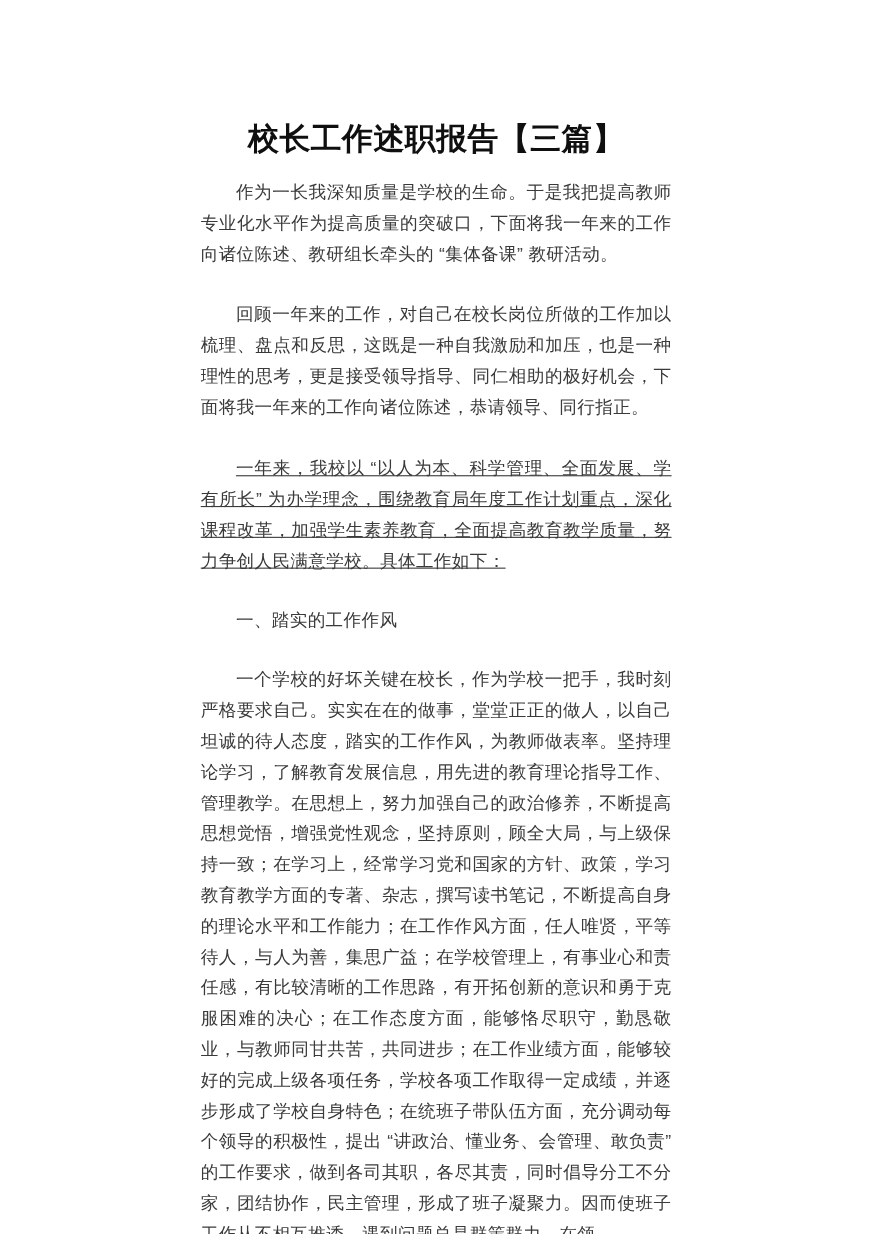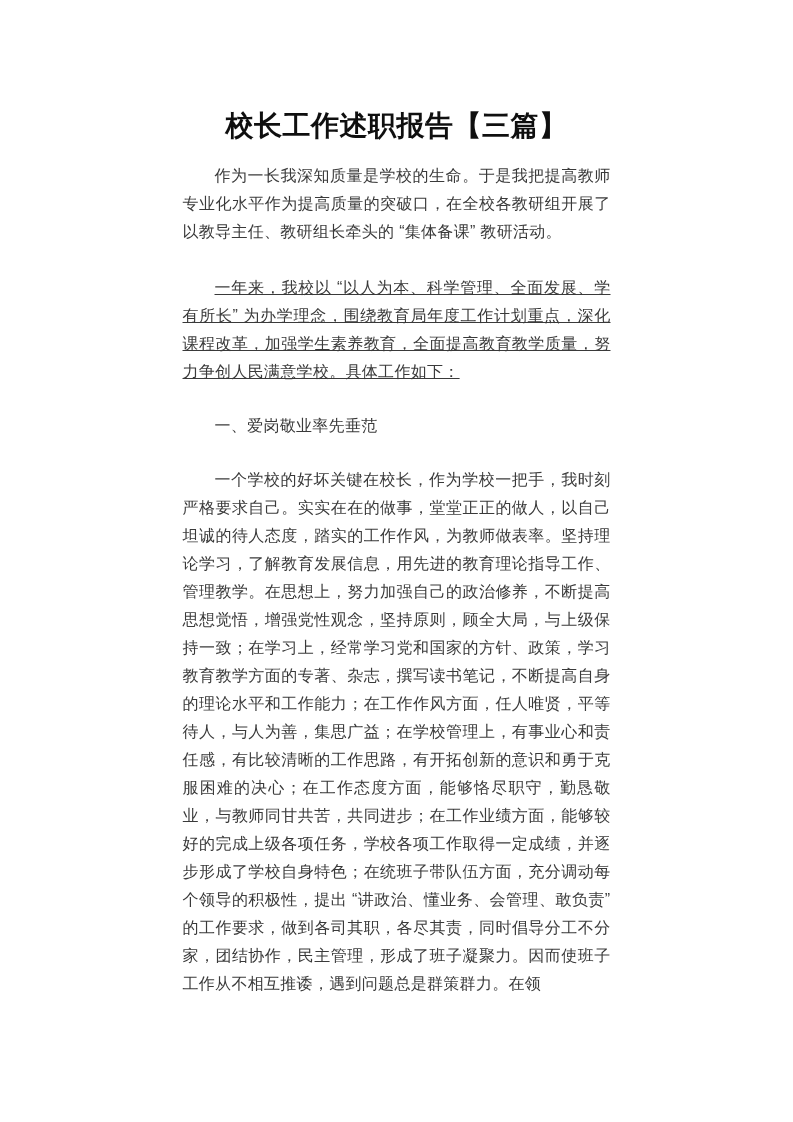--- a/index.html
+++ b/index.html
@@ -43,22 +43,23 @@
   .mt-27 { margin-top: 27px; }
   .mt-28 { margin-top: 28px; text-decoration: underline; }
   .mt-49 { margin-top: 49px; }
 </style>
 </head>
 <body>
 
 <div class="page">
   <h1 class="doc-title">校长工作述职报告【三篇】</h1>
 
-  <p class="block mt-15">作为一长我深知质量是学校的生命。于是我把提高教师专业化水平作为提高质量的突破口，在全校各教研组开展了以教导主任、教研组长牵头的 “集体备课” 教研活动。</p>
+  <p class="block mt-15">作为一长我深知质量是学校的生命。于是我把提高教师专业化水平作为提高质量的突破口，下面将我一年来的工作向诸位陈述、教研组长牵头的 “集体备课” 教研活动。</p>
 
 
+  <p class="block mt-27">回顾一年来的工作，对自己在校长岗位所做的工作加以梳理、盘点和反思，这既是一种自我激励和加压，也是一种理性的思考，更是接受领导指导、同仁相助的极好机会，下面将我一年来的工作向诸位陈述，恭请领导、同行指正。</p>
 
   <p class="block mt-28">一年来，我校以 “以人为本、科学管理、全面发展、学有所长” 为办学理念，围绕教育局年度工作计划重点，深化课程改革，加强学生素养教育，全面提高教育教学质量，努力争创人民满意学校。具体工作如下：</p>
 
-  <p class="block heading mt-26">一、爱岗敬业率先垂范</p>
+  <p class="block heading mt-26">一、踏实的工作作风</p>
 
   <p class="block mt-26">一个学校的好坏关键在校长，作为学校一把手，我时刻严格要求自己。实实在在的做事，堂堂正正的做人，以自己坦诚的待人态度，踏实的工作作风，为教师做表率。坚持理论学习，了解教育发展信息，用先进的教育理论指导工作、管理教学。在思想上，努力加强自己的政治修养，不断提高思想觉悟，增强党性观念，坚持原则，顾全大局，与上级保持一致；在学习上，经常学习党和国家的方针、政策，学习教育教学方面的专著、杂志，撰写读书笔记，不断提高自身的理论水平和工作能力；在工作作风方面，任人唯贤，平等待人，与人为善，集思广益；在学校管理上，有事业心和责任感，有比较清晰的工作思路，有开拓创新的意识和勇于克服困难的决心；在工作态度方面，能够恪尽职守，勤恳敬业，与教师同甘共苦，共同进步；在工作业绩方面，能够较好的完成上级各项任务，学校各项工作取得一定成绩，并逐步形成了学校自身特色；在统班子带队伍方面，充分调动每个领导的积极性，提出 “讲政治、懂业务、会管理、敢负责” 的工作要求，做到各司其职，各尽其责，同时倡导分工不分家，团结协作，民主管理，形成了班子凝聚力。因而使班子工作从不相互推诿，遇到问题总是群策群力。在领</p>
 </div>
 
 </body></html>

